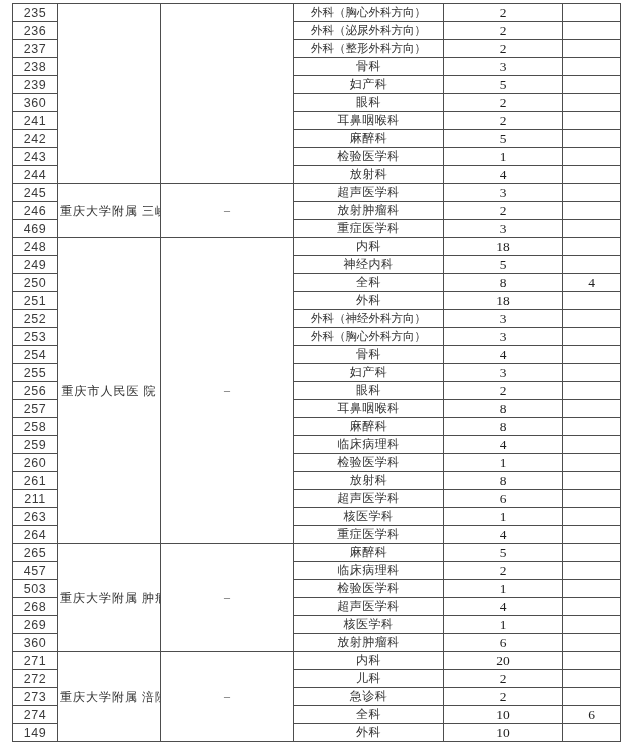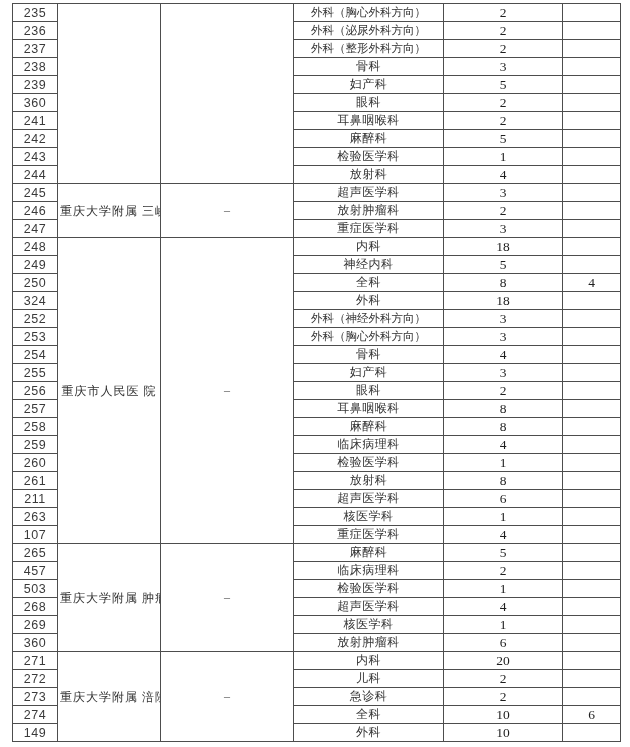--- a/index.html
+++ b/index.html
@@ -154,21 +154,21 @@
           <td class="count">3</td>
           <td class="extra"></td>
         </tr>
         <tr>
           <td class="seq">246</td>
           <td class="dept">放射肿瘤科</td>
           <td class="count">2</td>
           <td class="extra"></td>
         </tr>
         <tr>
-          <td class="seq">247</td>
+          <td class="seq">469</td>
           <td class="dept">重症医学科</td>
           <td class="count">3</td>
           <td class="extra"></td>
         </tr>
         <tr>
           <td class="seq">248</td>
           <td class="hospital" rowspan="17">重庆市人民医
 院</td>
           <td class="note" rowspan="17">–</td>
           <td class="dept">内科</td>
@@ -181,21 +181,21 @@
           <td class="count">5</td>
           <td class="extra"></td>
         </tr>
         <tr>
           <td class="seq">250</td>
           <td class="dept">全科</td>
           <td class="count">8</td>
           <td class="extra">4</td>
         </tr>
         <tr>
-          <td class="seq">324</td>
+          <td class="seq">251</td>
           <td class="dept">外科</td>
           <td class="count">18</td>
           <td class="extra"></td>
         </tr>
         <tr>
           <td class="seq">252</td>
           <td class="dept long">外科（神经外科方向）</td>
           <td class="count">3</td>
           <td class="extra"></td>
         </tr>
@@ -259,21 +259,21 @@
           <td class="count">6</td>
           <td class="extra"></td>
         </tr>
         <tr>
           <td class="seq">263</td>
           <td class="dept">核医学科</td>
           <td class="count">1</td>
           <td class="extra"></td>
         </tr>
         <tr>
-          <td class="seq">107</td>
+          <td class="seq">264</td>
           <td class="dept">重症医学科</td>
           <td class="count">4</td>
           <td class="extra"></td>
         </tr>
         <tr>
           <td class="seq">265</td>
           <td class="hospital" rowspan="6">重庆大学附属
 肿瘤医院</td>
           <td class="note" rowspan="6">–</td>
           <td class="dept">麻醉科</td>

